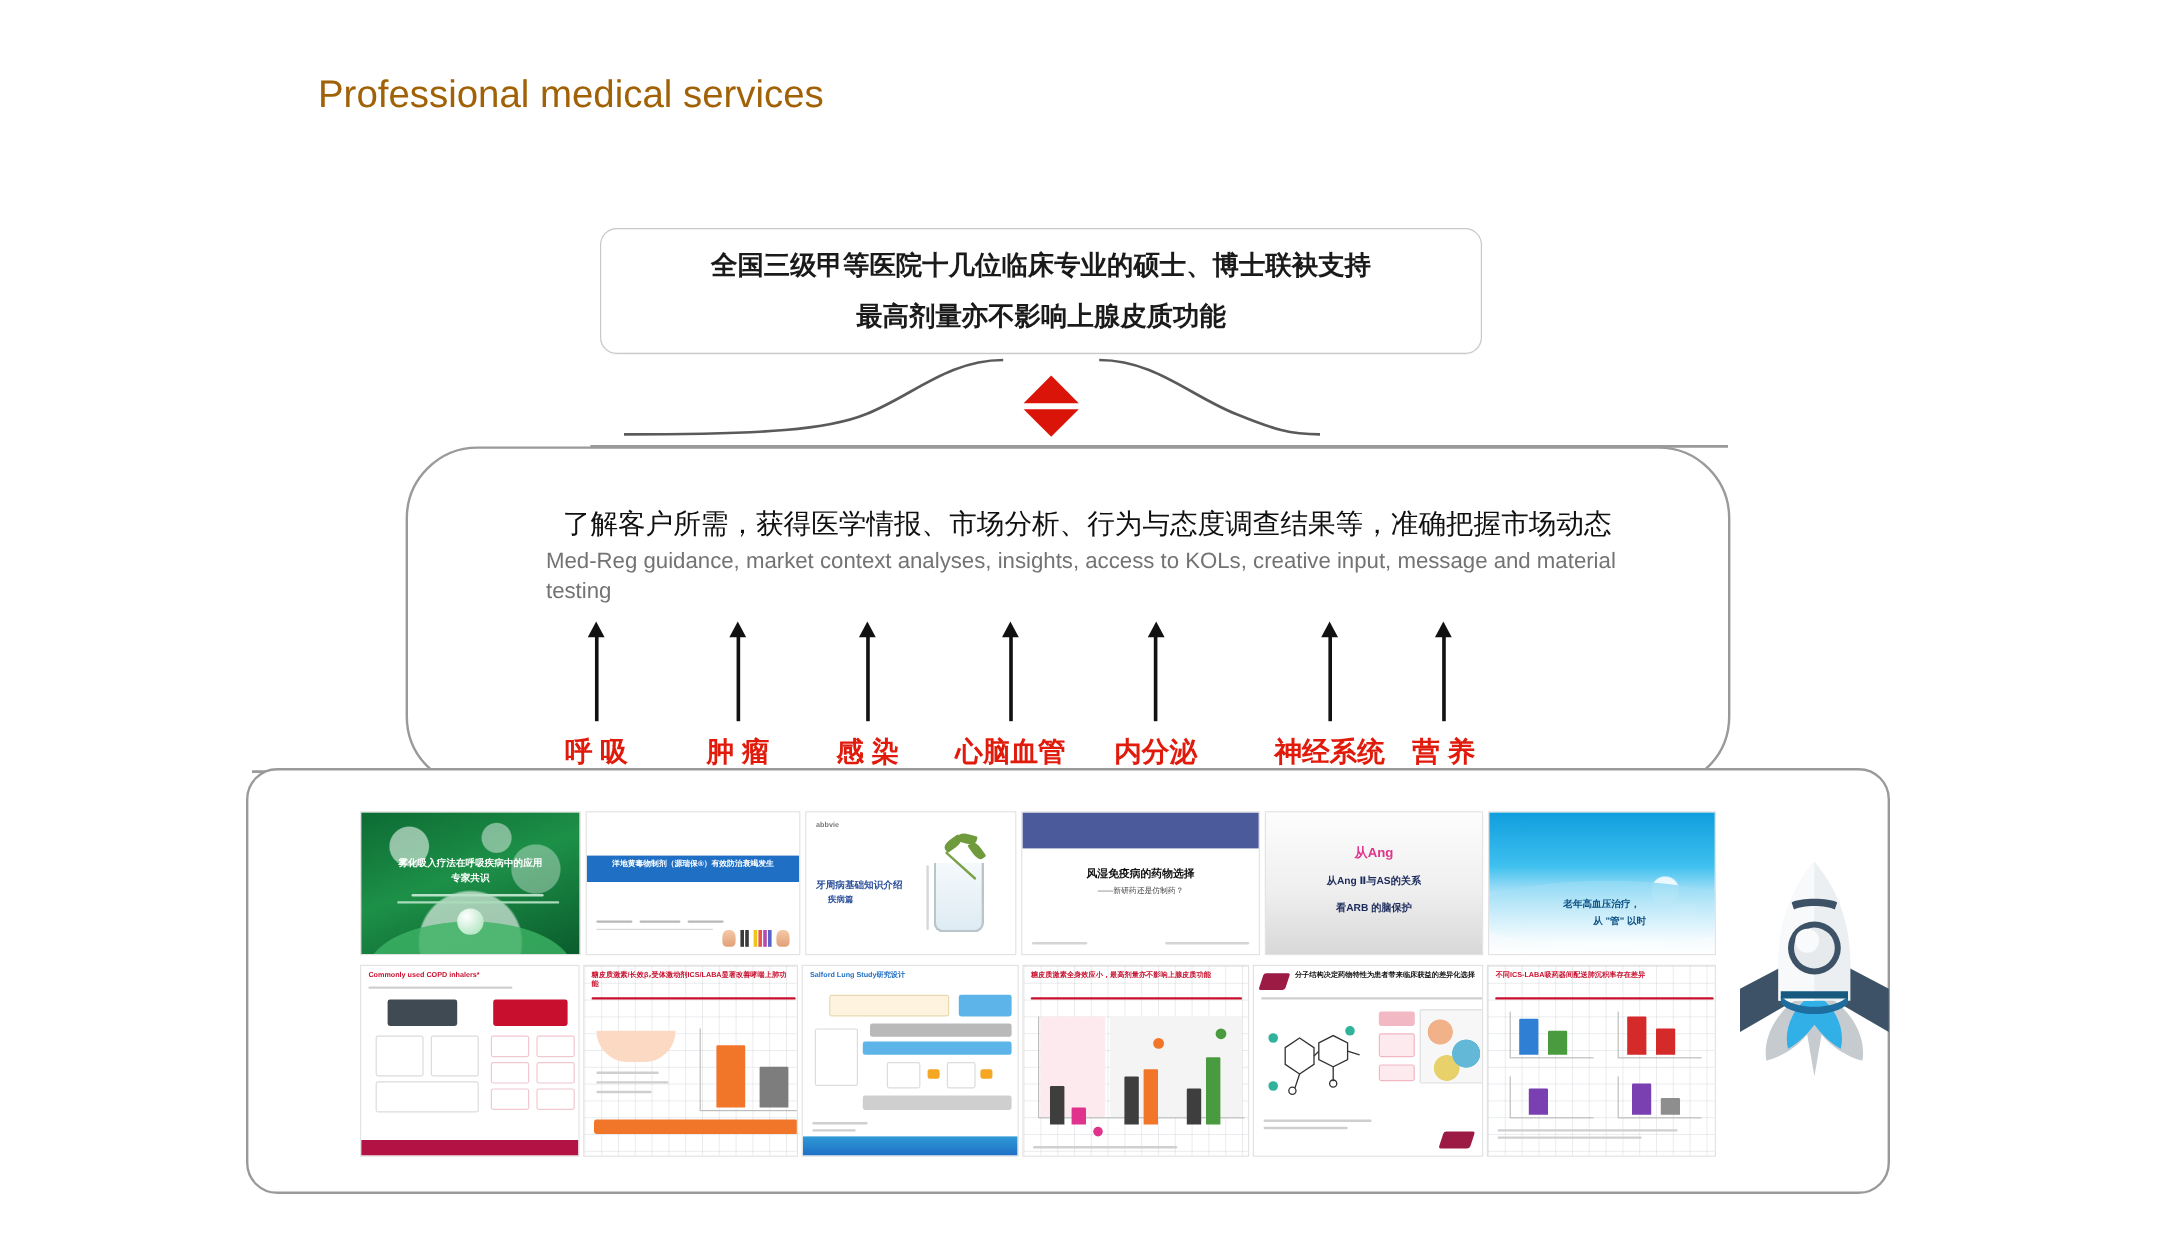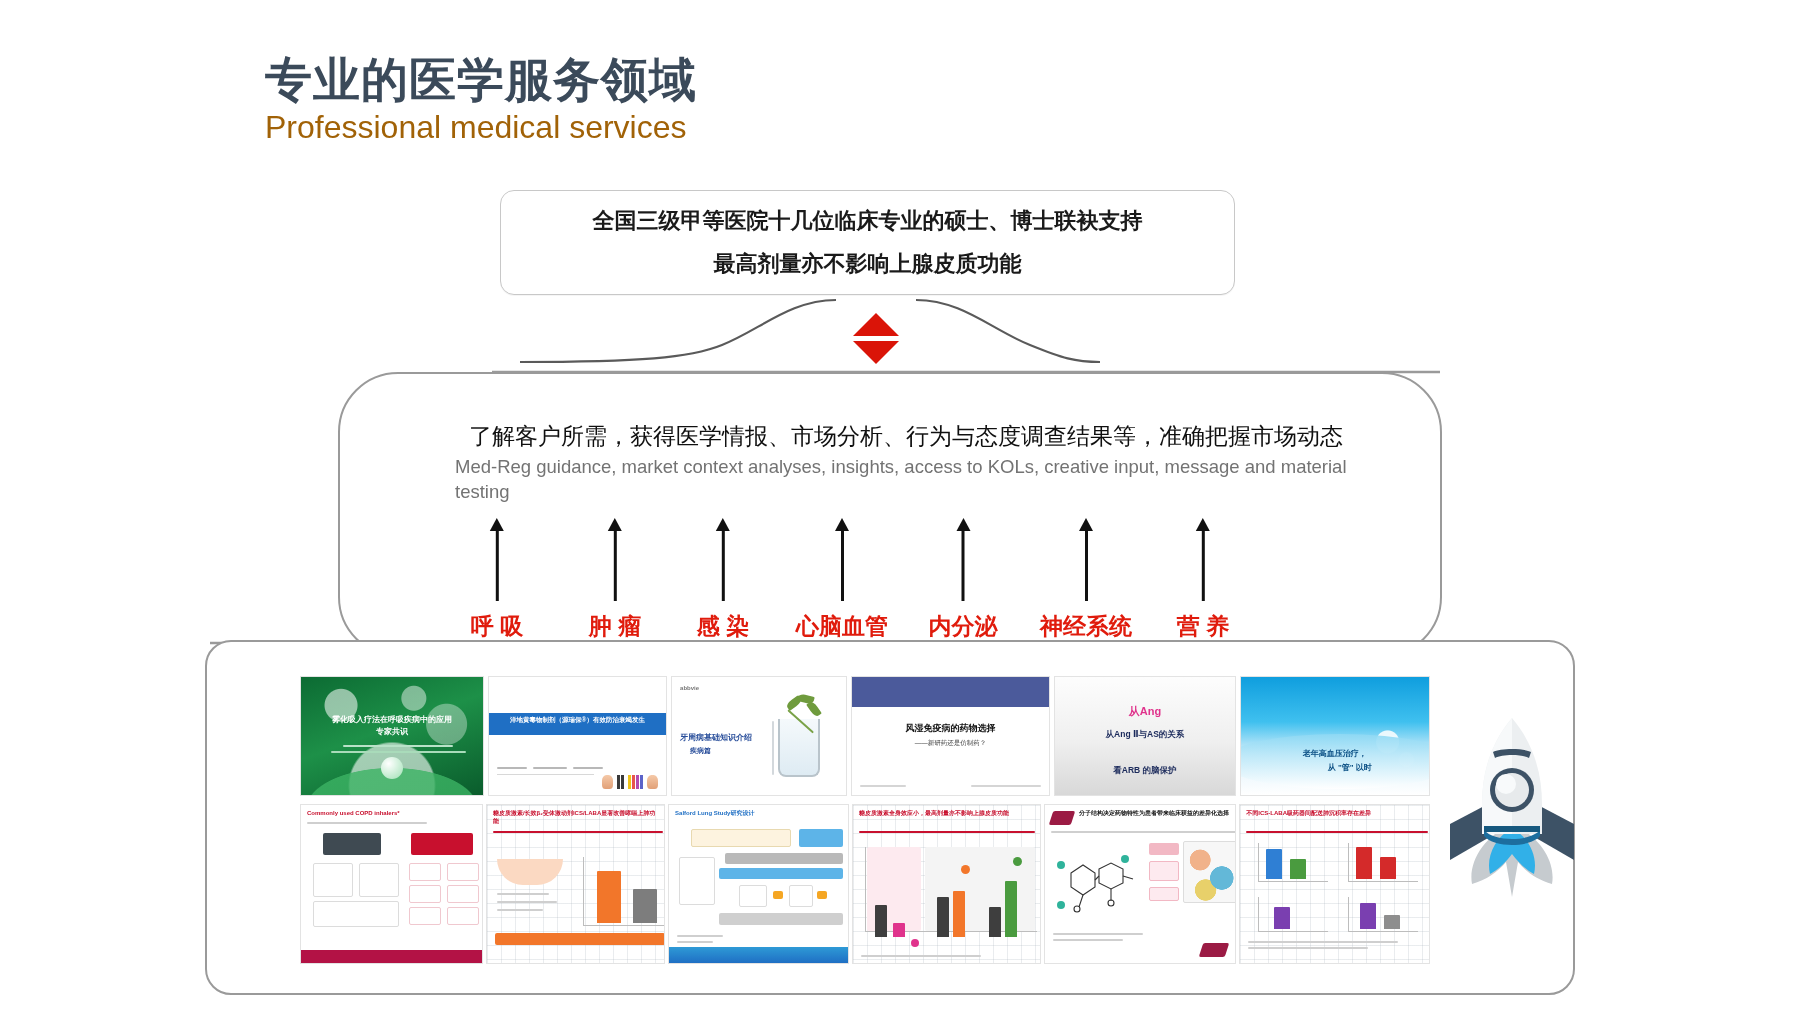--- a/index.html
+++ b/index.html
@@ -293,21 +293,20 @@
 
   
   .rocket { position: absolute; left: 1432px; top: 712px; width: 160px; height: 185px; }
 </style>
 </head>
 <body>
 
 <div id="slide">
 
   <div class="title-block">
-    <div class="title-cn">专业的医学服务领域</div>
     <div class="title-en">Professional medical services</div>
   </div>
 
   <div class="top-box">
     <div class="top-box-line">全国三级甲等医院十几位临床专业的硕士、博士联袂支持</div>
     <div class="top-box-line second">最高剂量亦不影响上腺皮质功能</div>
   </div>
 
   <svg class="connector" viewBox="0 0 1820 1030">
 
@@ -346,21 +345,21 @@
       <div class="cat-label">感 染</div>
     </div>
     <div class="cat" style="left:387px">
       <div class="cat-arrow"></div>
       <div class="cat-label">心脑血管</div>
     </div>
     <div class="cat" style="left:508px">
       <div class="cat-arrow"></div>
       <div class="cat-label">内分泌</div>
     </div>
-    <div class="cat" style="left:631px">
+    <div class="cat" style="left:653px">
       <div class="cat-arrow"></div>
       <div class="cat-label">神经系统</div>
     </div>
     <div class="cat" style="left:748px">
       <div class="cat-arrow"></div>
       <div class="cat-label">营 养</div>
     </div>
   </div>
 
   <div class="gallery-frame"></div>
@@ -421,21 +420,21 @@
         <div class="navy-band"></div>
         <div class="tt" style="top:46px;font-size:9px;color:#111;">风湿免疫病的药物选择</div>
         <div class="tt" style="top:62px;font-size:6.5px;color:#444;font-weight:normal;">——新研药还是仿制药？</div>
         <div class="ln" style="left:8px;bottom:8px;width:46px;background:#d5d5d5;"></div>
         <div class="ln" style="right:8px;bottom:8px;width:70px;background:#d5d5d5;"></div>
       </div>
 
       <div class="thumb t5 bg-silver">
         <div class="tt" style="top:28px;font-size:11px;color:#e0338c;">从Ang</div>
         <div class="tt" style="top:52px;font-size:8.5px;color:#1b2a5b;">从Ang Ⅱ与AS的关系</div>
-        <div class="tt" style="top:88px;font-size:8.5px;color:#1b2a5b;text-align:center;">看ARB 的脑保护</div>
+        <div class="tt" style="top:74px;font-size:8.5px;color:#1b2a5b;text-align:center;">看ARB 的脑保护</div>
       </div>
 
       <div class="thumb t6 bg-water">
         <div class="water-wave"></div>
         <div class="tt" style="top:72px;font-size:8px;color:#0a4f84;text-align:center;">老年高血压治疗，</div>
         <div class="tt" style="top:86px;font-size:8px;color:#0a4f84;text-align:center;padding-left:30px;">从 "管" 以时</div>
       </div>
     </div>
 
     <div class="thumb-row r2">

